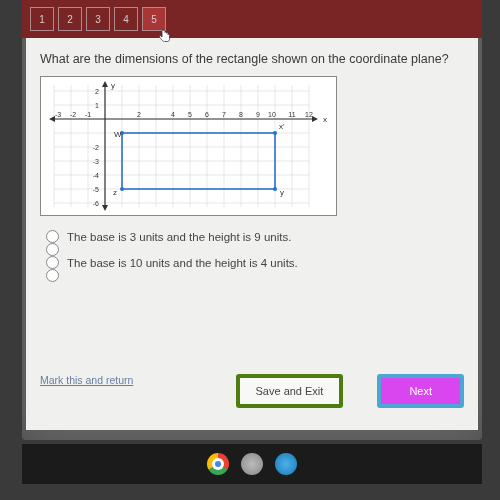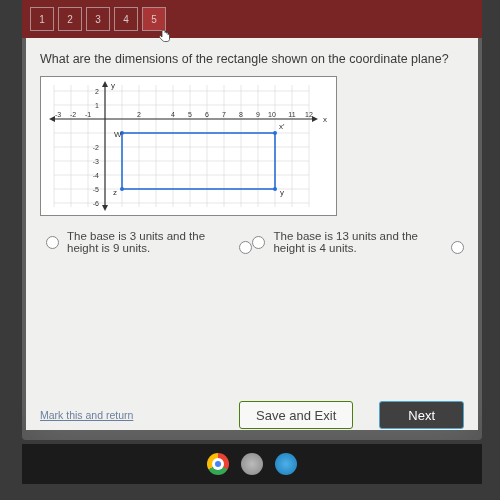--- a/index.html
+++ b/index.html
@@ -50,89 +50,90 @@
     top: 28px;
     left: 134px;
     width: 18px;
     height: 18px;
     pointer-events: none;
   }
   .content {
     background: #f0f0ee;
     margin: 0 4px 6px 4px;
     height: 392px;
-    padding: 14px 14px 1px 14px;
+    padding: 14px 14px 22px 14px;
     box-sizing: border-box;
     display: flex;
     flex-direction: column;
   }
   .question {
     font-size: 12.5px;
     color: #3a3a3a;
     margin-bottom: 10px;
   }
   .graph-box {
     width: 295px;
     height: 138px;
     border: 1px solid #888;
     background: #fff;
     position: relative;
     margin-bottom: 10px;
   }
   .graph-box svg { display:block; }
   .options {
     display: flex;
+    flex-direction: column;
     margin-top: 4px;
     padding-left: 6px;
-    align-items: flex-end;
   }
   .opt {
     display: flex;
     align-items: center;
     gap: 8px;
     font-size: 11.5px;
     color: #444;
   }
   .radio {
     width: 11px;
     height: 11px;
     border: 1px solid #888;
     border-radius: 50%;
     background: #fff;
     cursor: pointer;
     flex-shrink: 0;
   }
   .spacer { flex: 1; }
   .bottom-row {
     display: flex;
-    align-items: center;
-    gap: 26px;
+    align-items: flex-start;
+    gap: 10px;
     padding-top: 6px;
   }
   .mark-link {
     color: #6a7fa0;
     font-size: 10.5px;
     text-decoration: underline;
     cursor: pointer;
     margin-right: auto;
   }
   .btn {
     height: 26px;
     padding: 0 16px;
-    font-size: 13px;
+    font-size: 11px;
     border-radius: 3px;
     display: flex;
     align-items: center;
     cursor: pointer;
-    border: 1px solid #4d7c0f;
+    border: 4px solid #4d7c0f;
     background: #f8f8f6;
     color: #444;
+    margin-left: 24px;
   }
   .btn.primary {
-    background: #404040;
+    background: #d946ef;
     border-color: #4aa7d4;
     color: #fff;
     padding: 0 28px;
   }
   .taskbar {
     position: absolute;
     left: 22px;
     top: 444px;
     width: 460px;
     height: 40px;
@@ -248,21 +249,21 @@
     <div class="options">
       <div class="opt">
         <div class="radio"></div>
         <span>The base is 3 units and the height is 9 units.</span>
       </div>
       <div class="opt">
         <div class="radio"></div>
       </div>
       <div class="opt">
         <div class="radio"></div>
-        <span>The base is 13 units and the height is 4 units.</span>
+        <span>The base is 10 units and the height is 4 units.</span>
       </div>
       <div class="opt">
         <div class="radio"></div>
       </div>
     </div>
 
     <div class="spacer"></div>
 
     <div class="bottom-row">
       <span class="mark-link">Mark this and return</span>

